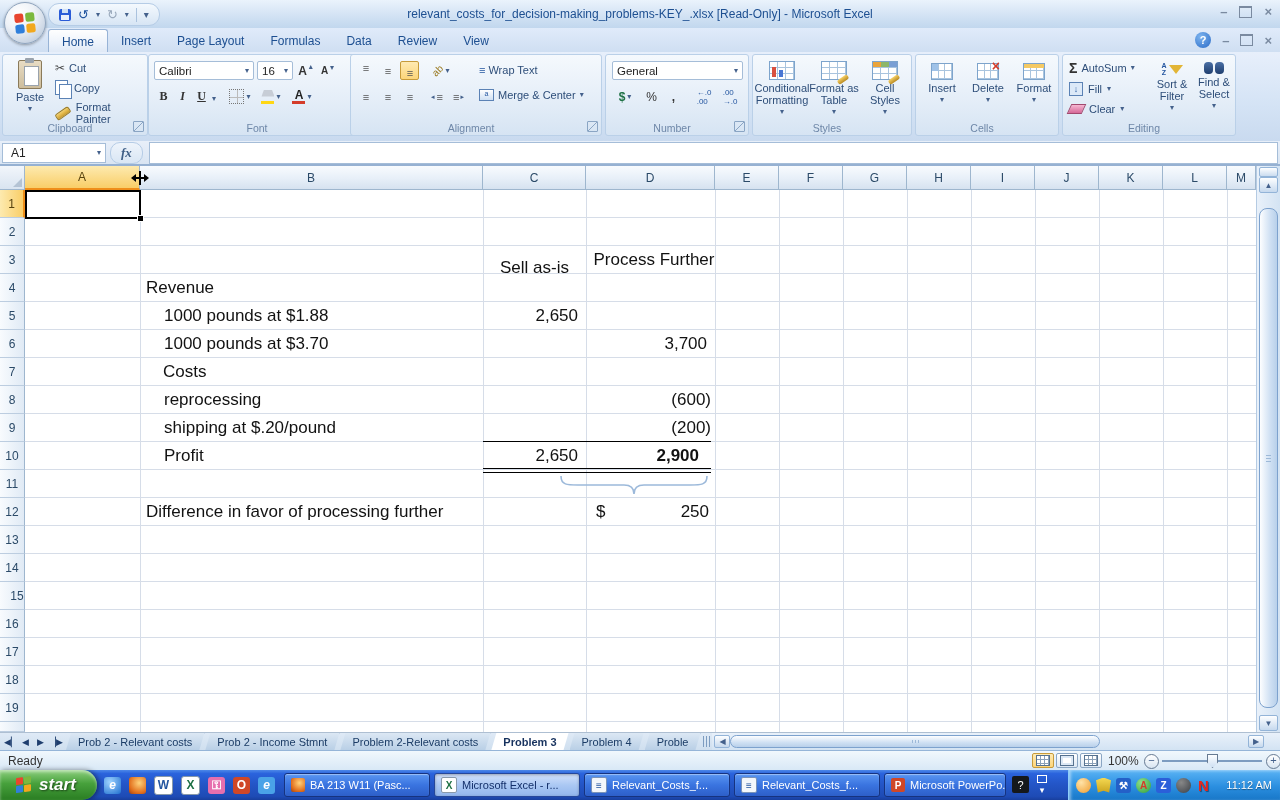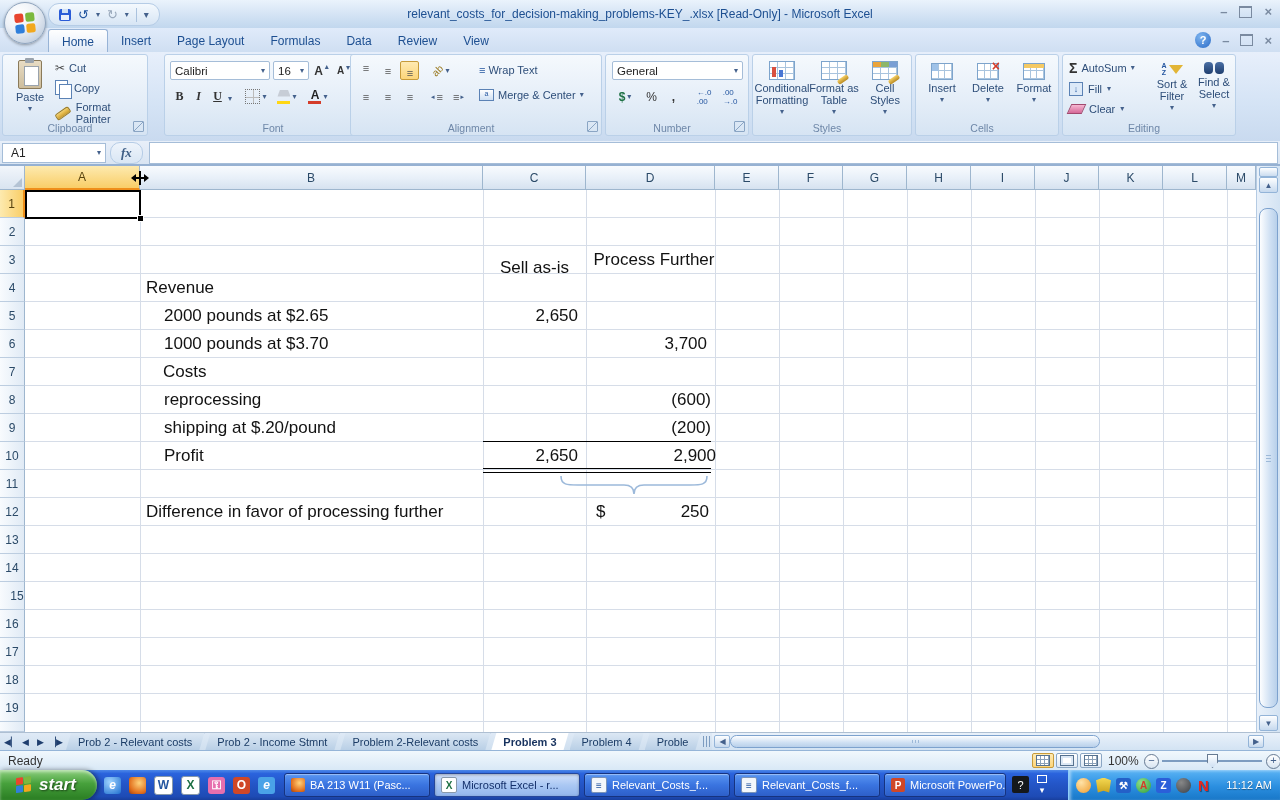--- a/index.html
+++ b/index.html
@@ -301,21 +301,21 @@
         <span class="rlbl">Copy</span>
       </div>
       <div class="abs" style="left:52px;top:46px;display:flex;gap:5px;align-items:center;">
         <span class="icon-brush"></span>
         <span class="rlbl">Format Painter</span>
       </div>
       <div class="glabel">Clipboard</div>
       <span class="launch"></span>
     </div>
 
-    <div class="rgroup" style="left:164px;width:228px;">
+    <div class="rgroup" style="left:148px;width:228px;">
       <div class="combo abs" style="left:5px;top:6px;width:100px;">
         <span>Calibri</span>
           <span class="arr">▾</span>
       </div>
       <div class="combo abs" style="left:108px;top:6px;width:36px;">
         <span>16</span>
           <span class="arr">▾</span>
       </div>
       <div class="sbtn abs" style="left:147px;top:6px;">
           <b style="font-size:12px;">A</b>
@@ -562,32 +562,32 @@
       <div class="vl" style="left:1099px;"></div>
     <div class="vl" style="left:1163px;"></div>
       <div class="vl" style="left:1227px;"></div>
 
     <div class="selbox"></div>
     <div class="fillhandle"></div>
 
     <div class="cell ctr" style="left:483px;top:88px;width:103px;">Sell as-is</div>
     <div class="cell ctr" style="left:586px;top:80px;width:136px;">Process Further</div>
     <div class="cell" style="left:146px;top:108px;">Revenue</div>
-    <div class="cell" style="left:164px;top:136px;">2000 pounds at $2.65</div>
+    <div class="cell" style="left:164px;top:136px;">1000 pounds at $1.88</div>
     <div class="cell num" style="left:483px;top:136px;width:95px;">2,650</div>
     <div class="cell" style="left:164px;top:164px;">1000 pounds at $3.70</div>
     <div class="cell num" style="left:586px;top:164px;width:121px;">3,700</div>
     <div class="cell" style="left:146px;top:192px;margin-left:17px;">Costs</div>
     <div class="cell" style="left:164px;top:220px;">reprocessing</div>
     <div class="cell num" style="left:586px;top:220px;width:125px;">(600)</div>
     <div class="cell" style="left:164px;top:248px;">shipping at $.20/pound</div>
     <div class="cell num" style="left:586px;top:248px;width:125px;">(200)</div>
     <div class="cell" style="left:164px;top:276px;">Profit</div>
     <div class="cell num" style="left:483px;top:276px;width:95px;">2,650</div>
-    <div class="cell num" style="left:595px;top:276px;width:121px;">2,900</div>
+    <div class="cell num" style="left:578px;top:276px;width:121px;font-weight:bold;">2,900</div>
     <div class="cell" style="left:146px;top:332px;">Difference in favor of processing further</div>
     <div class="cell" style="left:596px;top:332px;">$</div>
     <div class="cell num" style="left:640px;top:332px;width:69px;">250</div>
 
     <div class="uline"></div>
     <div class="dline"></div>
     <svg class="abs" style="left:558px;top:308px;" width="152" height="22">
       <path d="M3,2 C3,11 9,11 20,11 L66,11 C73,11 76,14 76,20 C76,14 79,11 86,11 L132,11 C143,11 149,11 149,2" fill="none" stroke="#9cb9da" stroke-width="1.6"></path>
     </svg>
   </div>

